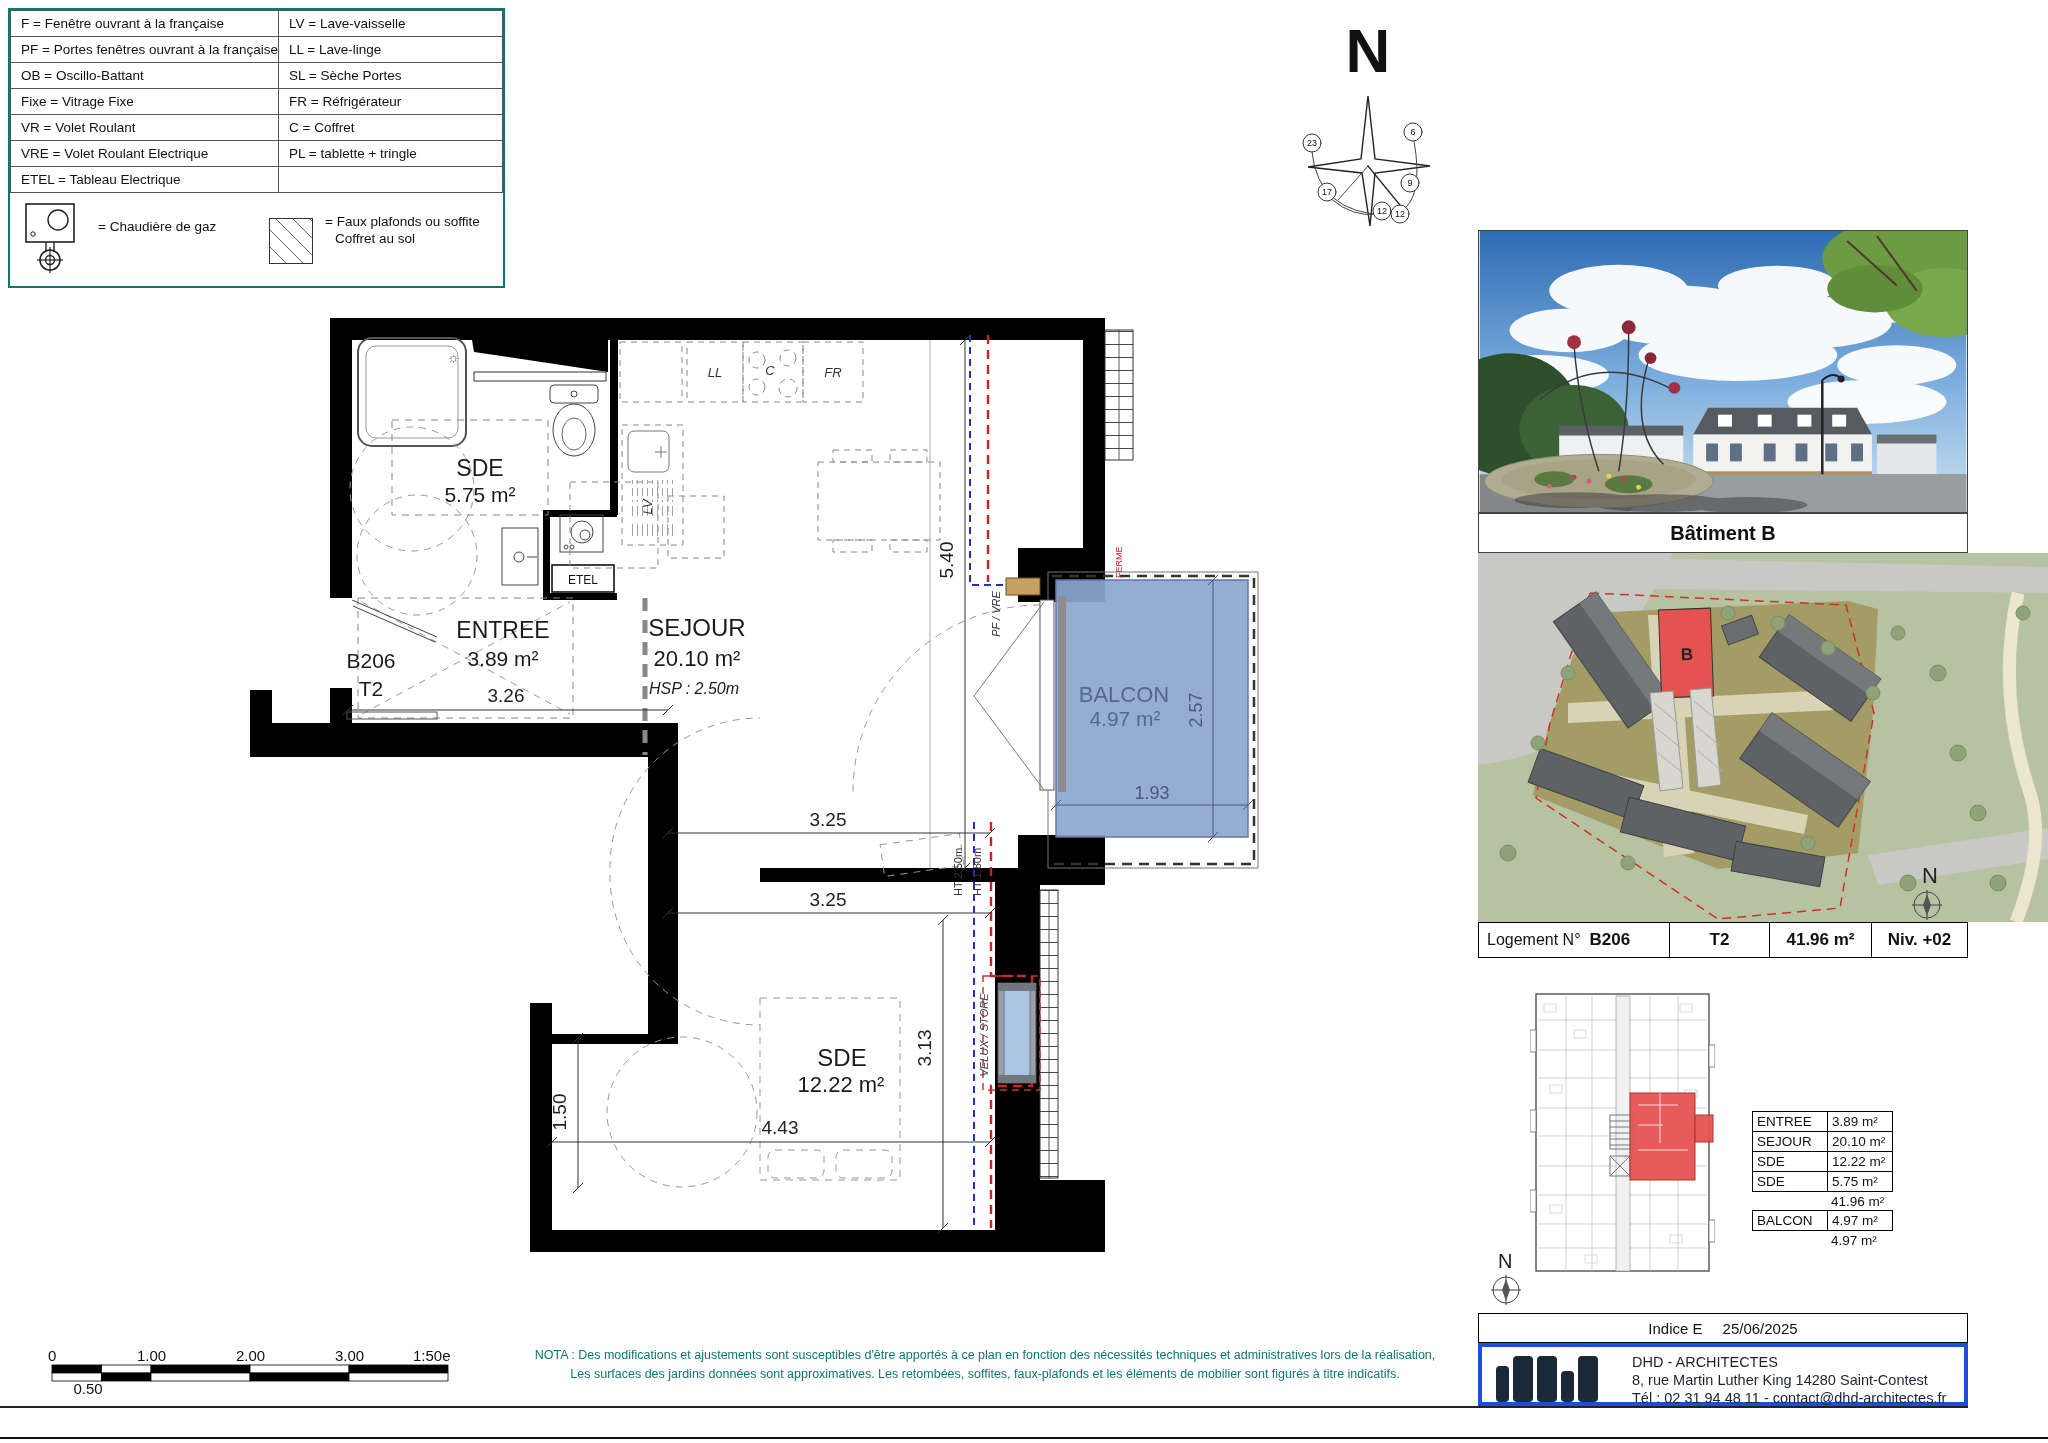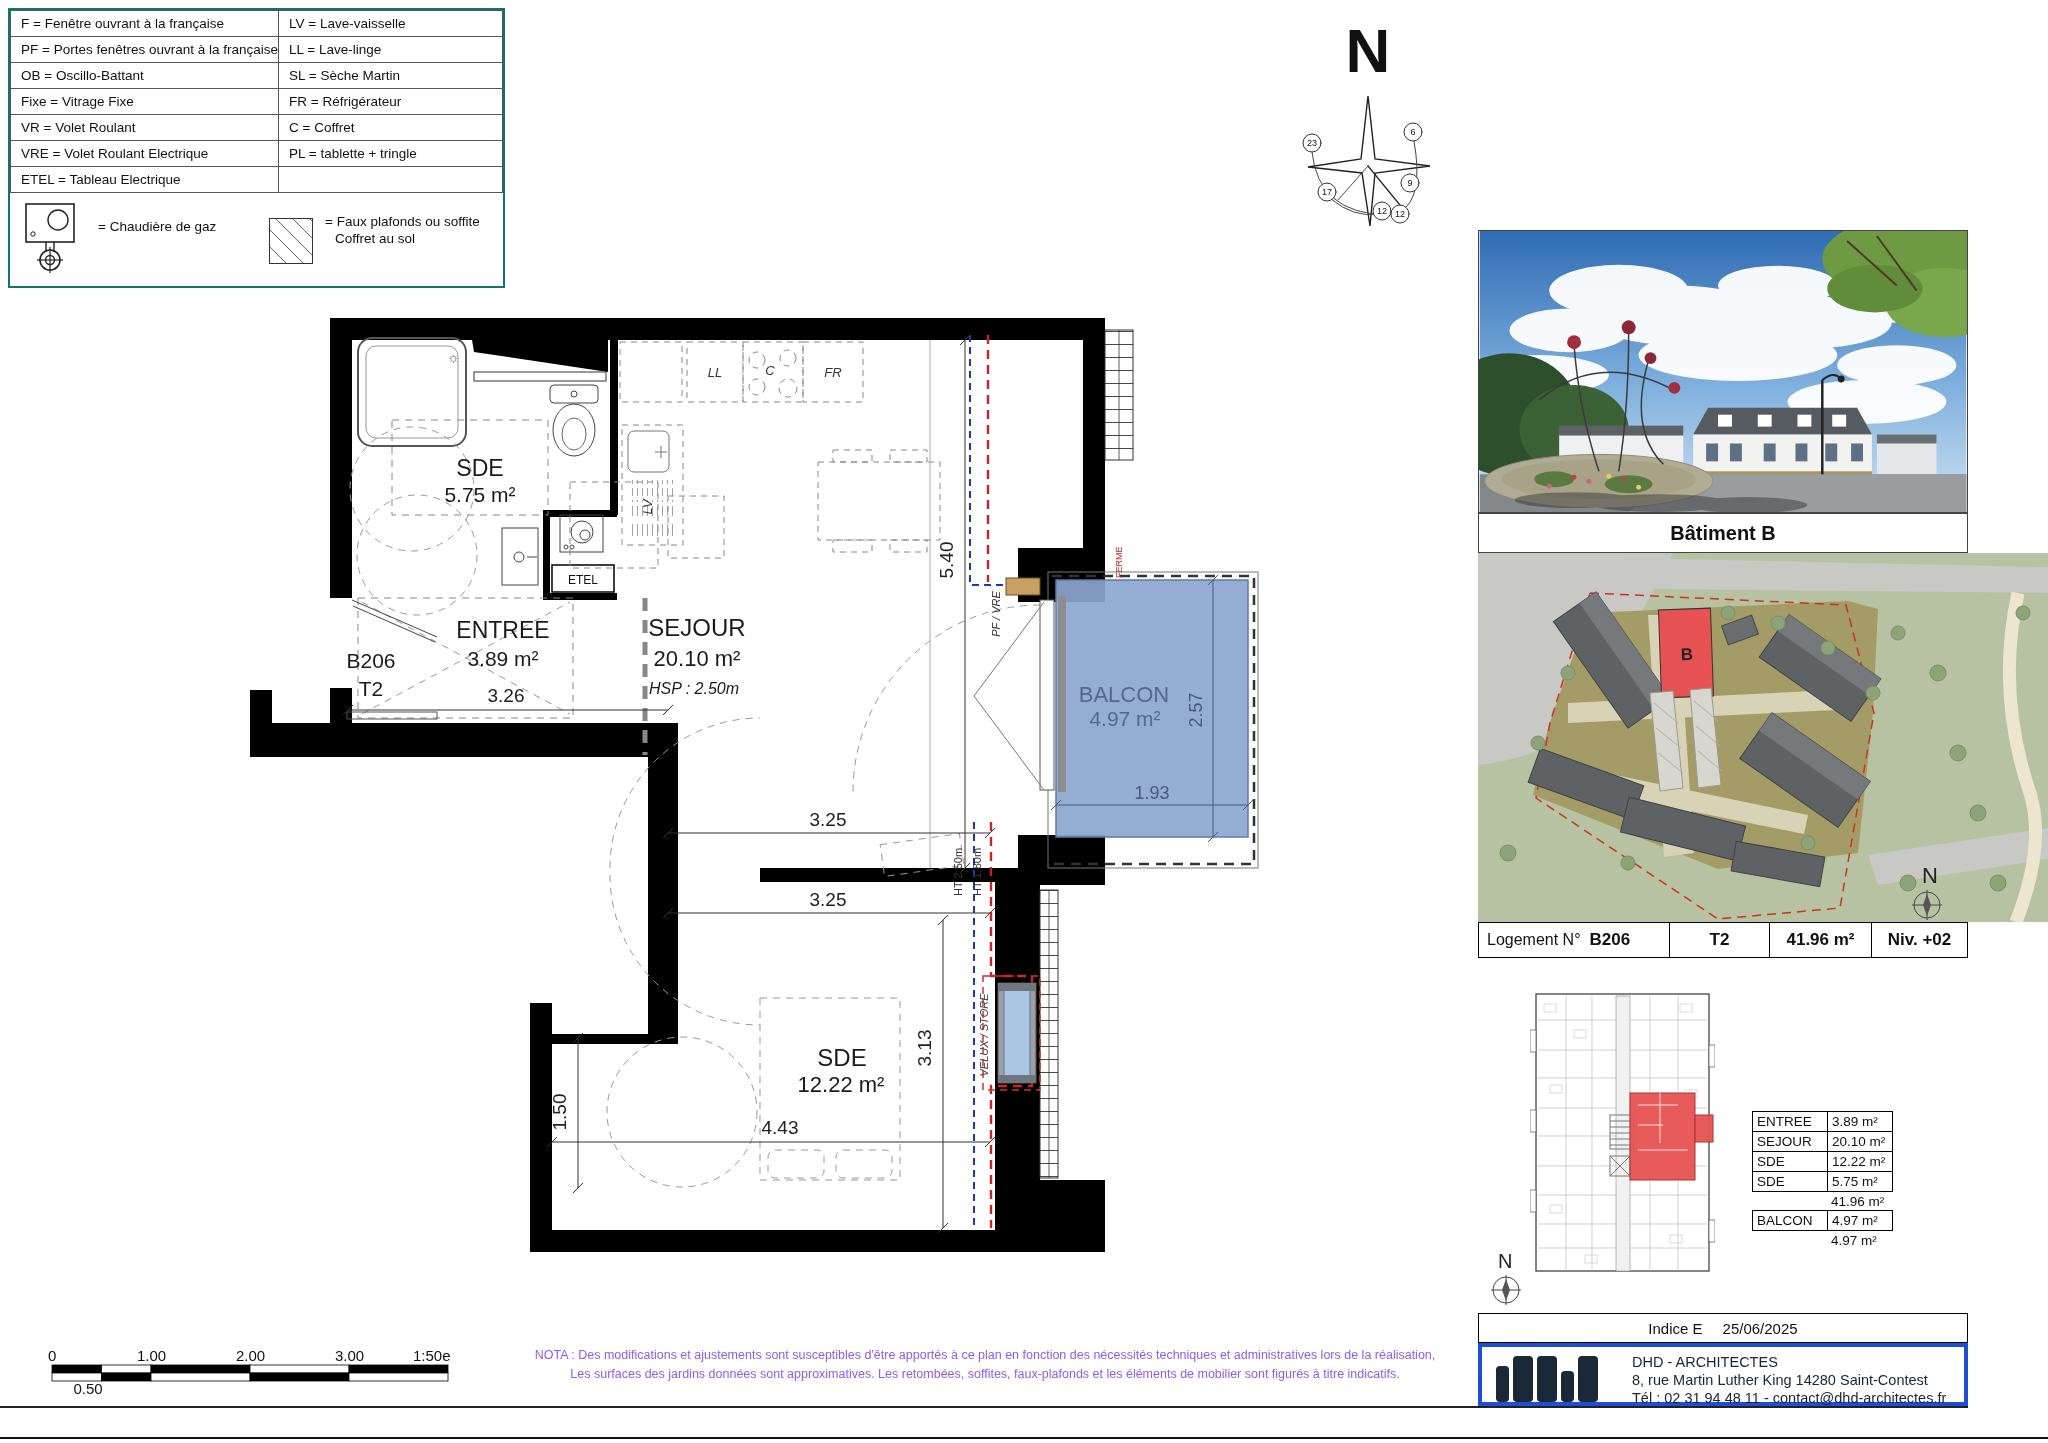--- a/index.html
+++ b/index.html
@@ -29,21 +29,21 @@
   .arow{display:flex;height:19px;line-height:19px;border:1px solid #000;margin-top:-1px;background:#fff}
   .arow .al{width:75px;padding-left:4px;border-right:1px solid #000;box-sizing:border-box}
   .arow .av{flex:1;padding-left:4px}
   .trow{display:flex;height:19px;line-height:19px}
   .trow .av{margin-left:79px}
   .indice{left:1478px;top:1313px;width:490px;height:30px;border:1px solid #000;box-sizing:border-box;
           display:flex;align-items:center;justify-content:center;gap:20px;font-size:15px;background:#fff}
   .firm{left:1478px;top:1343px;width:490px;height:63px;border:4px solid #1d4ed8;box-sizing:border-box;background:#fff}
   .firmtxt{position:absolute;left:150px;top:6px;font-size:14.5px;line-height:18px;color:#1c2430}
   
-  .nota{left:520px;top:1346px;width:930px;text-align:center;font-size:12.5px;line-height:1.55;color:#8b5cf6}
+  .nota{left:520px;top:1346px;width:930px;text-align:center;font-size:12.5px;line-height:1.55;color:#0f766e}
   .hr1{left:0;top:1406px;width:1968px;height:2px;background:#222}
   .hr2{left:0;top:1437px;width:2048px;height:2px;background:#111}
   svg text{font-family:"Liberation Sans",sans-serif}
 </style>
 </head>
 <body>
 
 <div class="sheet">
 
   <div class="abs legend">
@@ -52,21 +52,21 @@
           <tr>
             <td class="c1">F = Fenêtre ouvrant à la française</td>
             <td>LV = Lave-vaisselle</td>
           </tr>
       <tr>
             <td class="c1">PF = Portes fenêtres ouvrant à la française</td>
             <td>LL = Lave-linge</td>
           </tr>
       <tr>
             <td class="c1">OB = Oscillo-Battant</td>
-            <td>SL = Sèche Martin</td>
+            <td>SL = Sèche Portes</td>
           </tr>
       <tr>
             <td class="c1">Fixe = Vitrage Fixe</td>
             <td>FR = Réfrigérateur</td>
           </tr>
       <tr>
             <td class="c1">VR = Volet Roulant</td>
             <td>C = Coffret</td>
           </tr>
       <tr>

